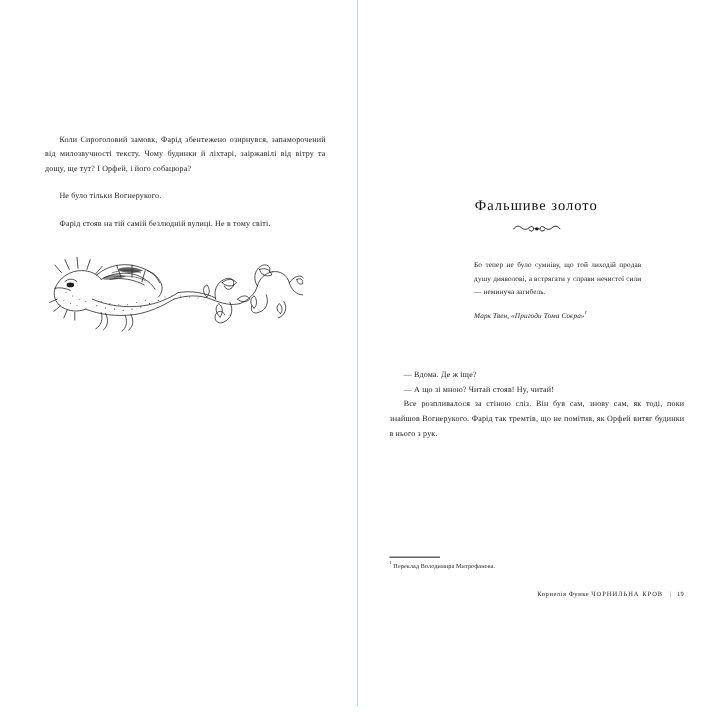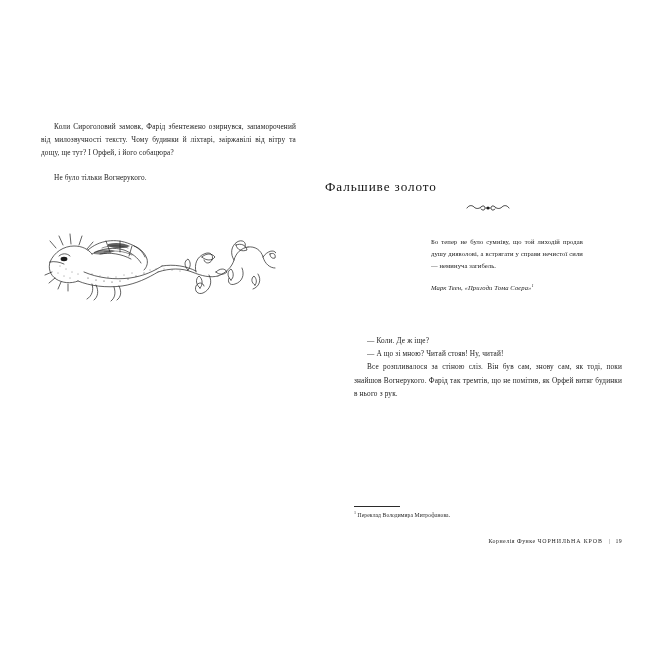--- a/index.html
+++ b/index.html
@@ -64,20 +64,21 @@
     height: 82px;
   }
   .illustration svg { display: block; width: 100%; height: 100%; }
 
   
   .chapter-title {
     position: absolute;
     left: 0;
     top: 179px;
     width: 325px;
+    text-align: center;
     font-size: 13.2px;
     letter-spacing: 0.9px;
     color: #121212;
     font-weight: 400;
   }
 
   .ornament {
     position: absolute;
     left: 0;
     top: 202px;
@@ -197,20 +198,21 @@
 </head>
 <body>
 
 <div class="spread">
 
   <div class="page page-left">
 
     <div class="left-block">
       <p class="body-text indent">Коли Сироголовий замовк, Фарід збентежено озирнувся, запаморочений від милозвучності тексту. Чому будинки й ліхтарі, заіржавілі від вітру та дощу, ще тут? І Орфей, і його собацюра?</p>
       <p class="body-text indent">Не було тільки Вогнерукого.</p>
+      <p class="body-text indent last-line-left">Фарід стояв на тій самій безлюдній вулиці. Не в тому світі.</p>
     </div>
 
     <div class="illustration">
       <svg viewBox="0 0 232 82" xmlns="http://www.w3.org/2000/svg" aria-hidden="true">
         <g fill="none" stroke="#1e1e1e" stroke-width="0.7" stroke-linecap="round" stroke-linejoin="round">
 
           <path d="M6 34 C10 24 20 18 30 18 C38 18 44 21 48 26"></path>
           <path d="M6 34 C4 40 6 47 12 51 C18 55 27 56 34 53"></path>
           <path d="M12 20 L6 13 M19 17 L15 8 M27 16 L26 6 M35 17 L38 8 M43 21 L49 14"></path>
           <path d="M8 44 L1 47 M11 50 L5 55 M17 54 L14 61 M24 56 L24 63"></path>
@@ -311,21 +313,21 @@
     </div>
 
     <div class="epigraph">
       <p>Бо тепер не було сумніву, що той лиходій продав душу дияволові, а встрягати у справи нечистої сили — неминуча загибель.</p>
       <p class="attribution"><span>Марк Твен, «Пригоди Тома Соєра»</span><sup>1</sup></p>
     </div>
 
     <div class="right-body">
 
 
-      <p class="indent">— Коли. Де ж іще?</p>
+      <p class="indent">— Вдома. Де ж іще?</p>
       <p class="indent">— А що зі мною? Читай стояв! Ну, читай!</p>
       <p class="indent">Все розпливалося за стіною сліз. Він був сам, знову сам, як тоді, поки знайшов Вогнерукого. Фарід так тремтів, що не помітив, як Орфей витяг будинки в нього з рук.</p>
     </div>
 
     <div class="footnote-wrap">
       <div class="footnote-rule"></div>
       <p class="footnote-text"><sup>1</sup> <span>Переклад Володимира Митрофанова.</span></p>
     </div>
 
     <div class="running-footer">

